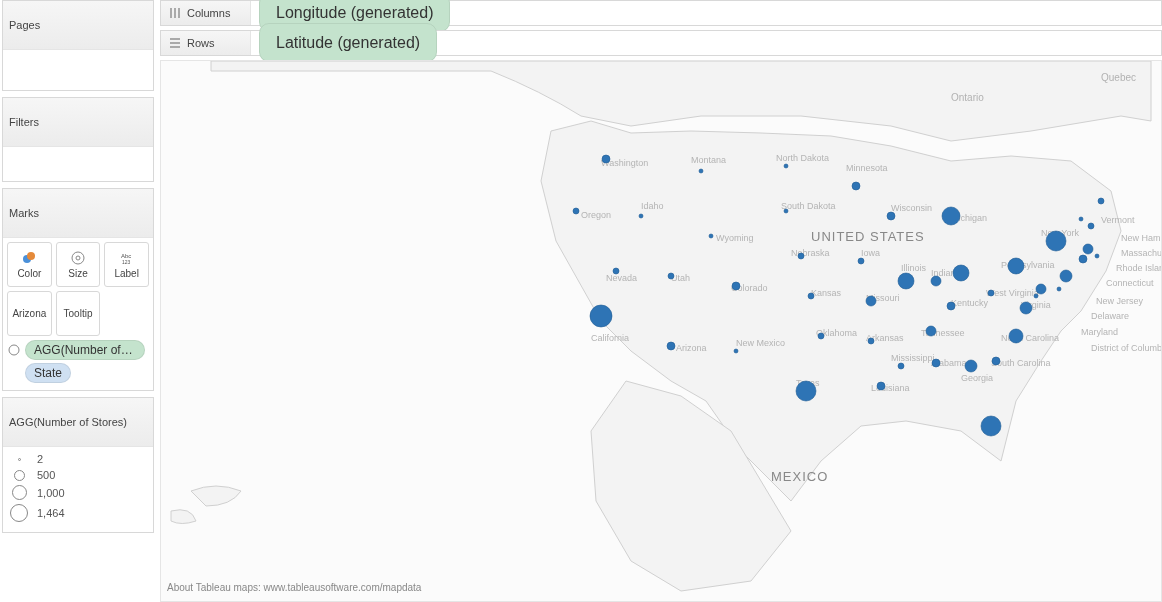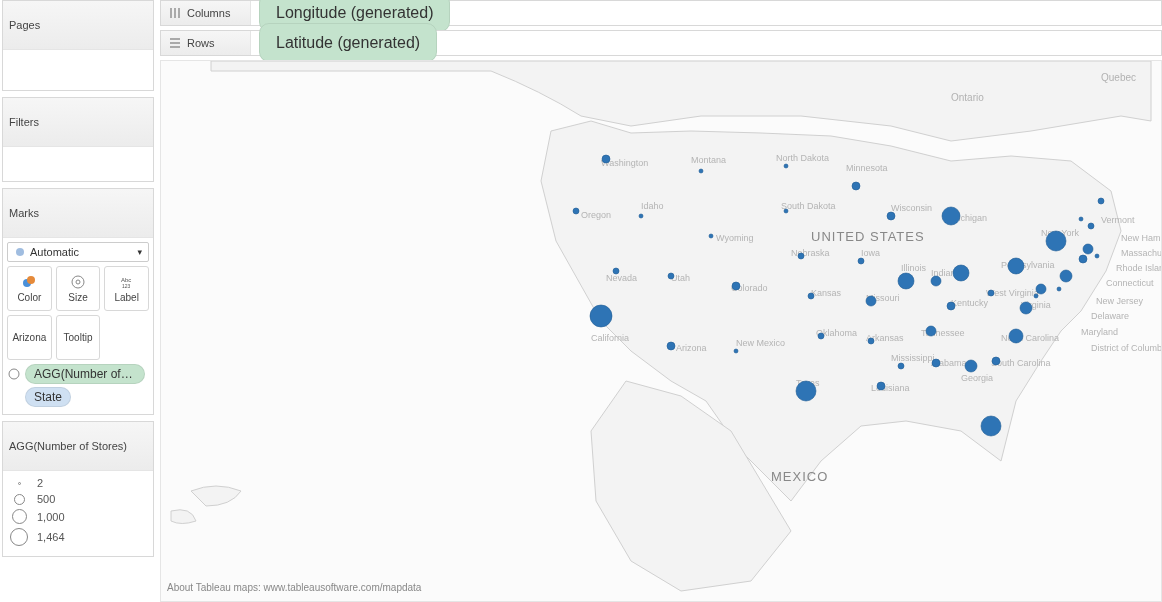--- a/index.html
+++ b/index.html
@@ -208,29 +208,20 @@
     </div>
 
     <div class="card">
       <div class="card-header">Filters</div>
       <div class="card-body filters-body"></div>
     </div>
 
     <div class="card">
       <div class="card-header">Marks</div>
       <div class="card-body">
-        <div class="marks-select">
-          <span style="display:flex;align-items:center;gap:4px;">
-            <svg width="12" height="12" viewBox="0 0 12 12">
-                <circle cx="6" cy="6" r="4" fill="#a0bde0"></circle>
-              </svg>
-            <span>Automatic</span>
-          </span>
-          <span class="caret">▾</span>
-        </div>
 
         <div class="marks-grid">
           <div class="mark-btn">
             <svg viewBox="0 0 16 16">
                 <circle cx="6" cy="9" r="4" fill="#4a90d9"></circle>
                 <circle cx="10" cy="6" r="4" fill="#e58a3a"></circle>
               </svg>
             <span class="mark-label">Color</span>
           </div>
           <div class="mark-btn">

